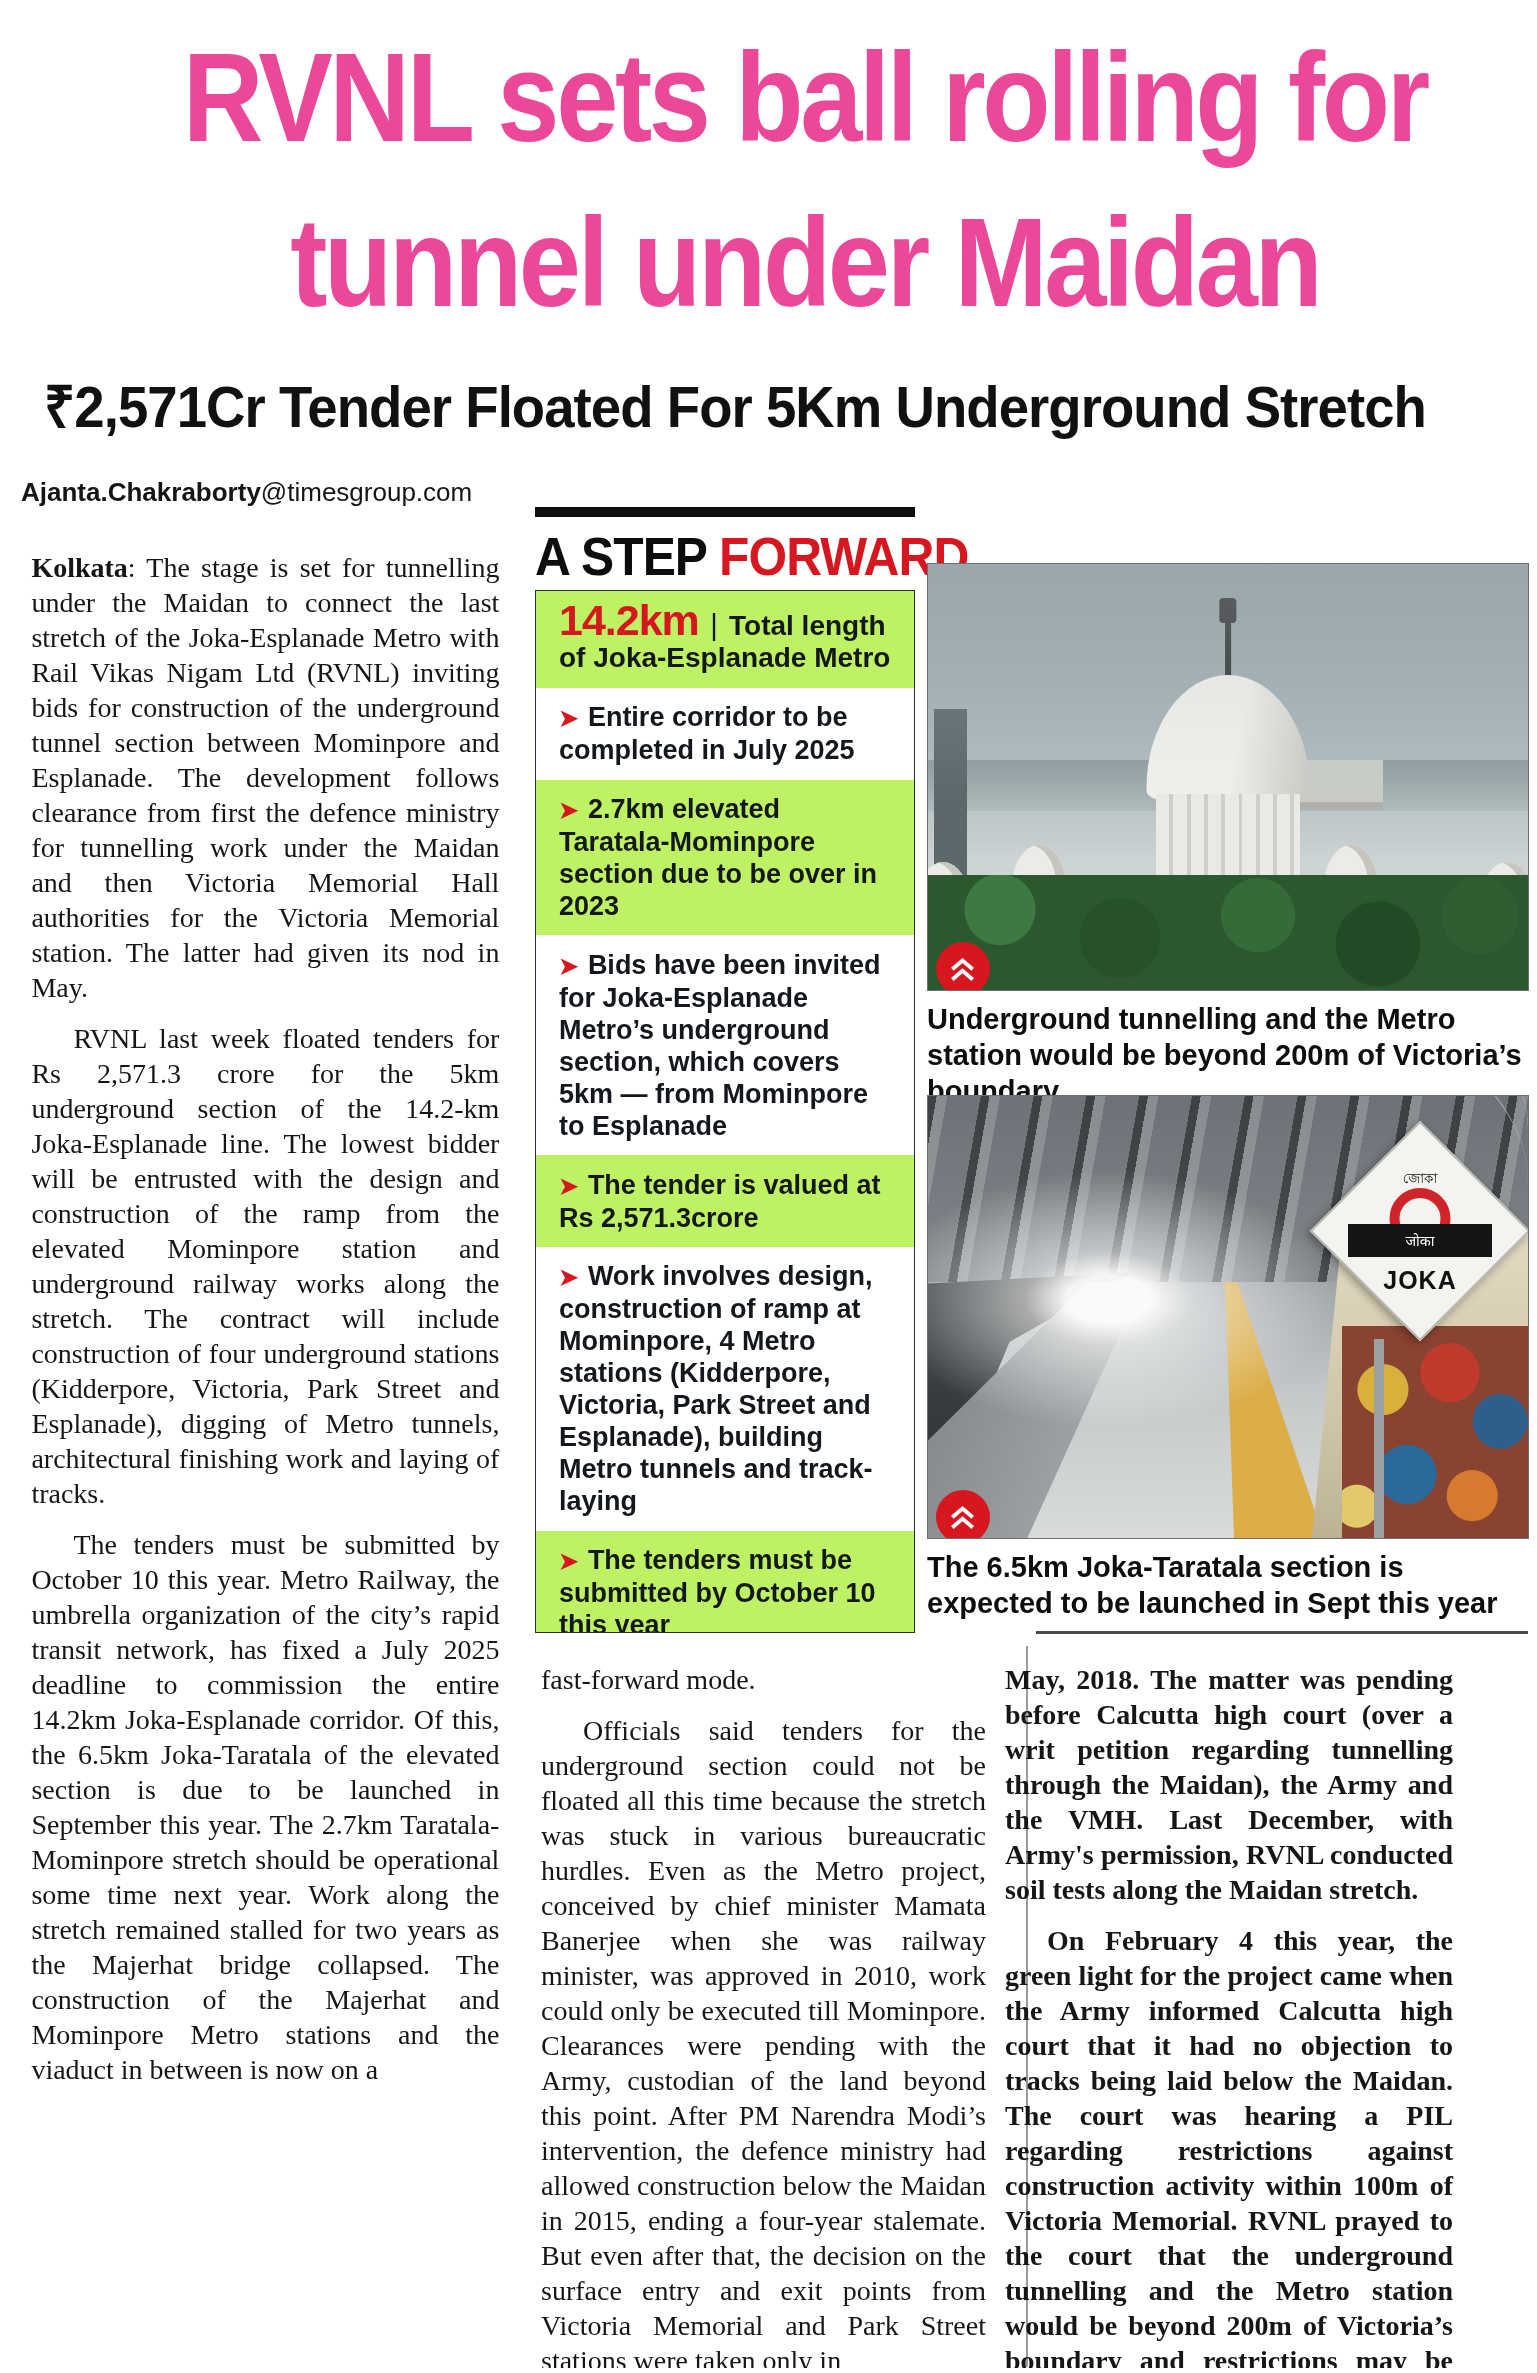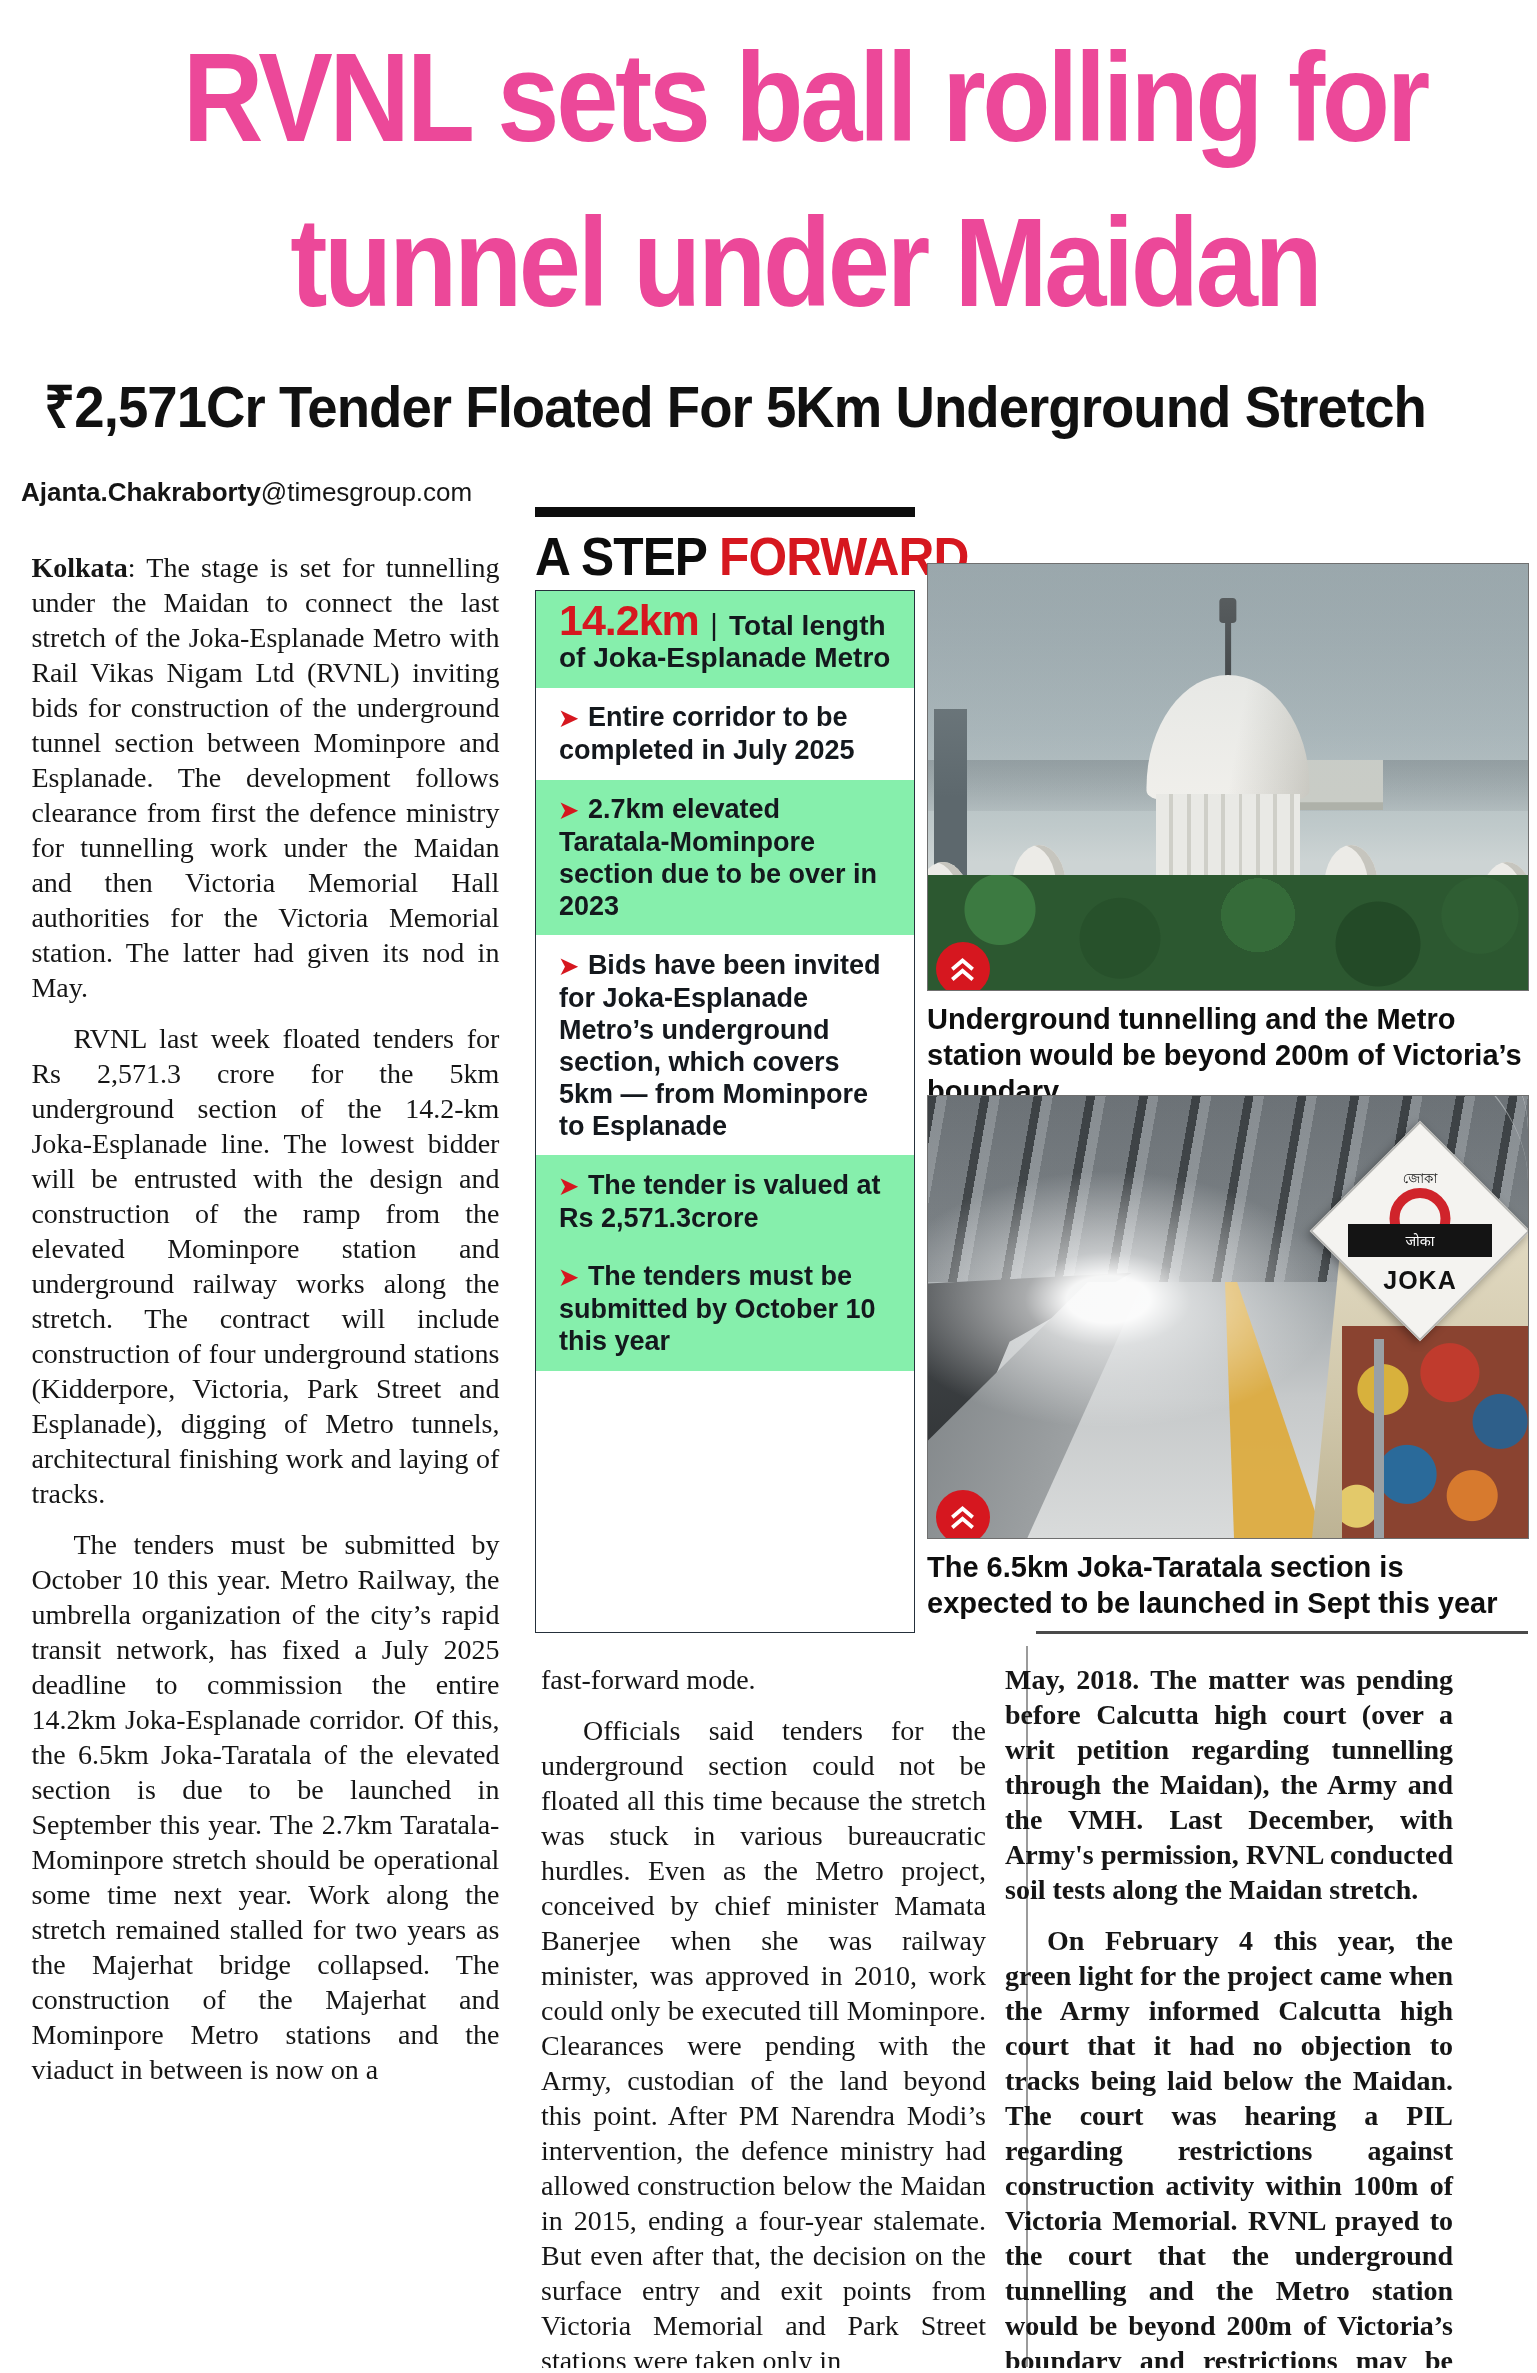--- a/index.html
+++ b/index.html
@@ -41,21 +41,21 @@
   
   .ib-topbar{position:absolute;top:507px;left:535px;width:380px;height:9.6px;background:#0d0d0d;}
   .ib-title{position:absolute;top:525px;left:535px;width:403px;white-space:nowrap;
             font-family:"Liberation Sans", sans-serif;font-weight:700;font-size:54px;
             letter-spacing:-1px;transform:scaleX(0.92);transform-origin:0 0;color:#0d0d0d;}
   .ib-title .red{color:#d6171f;}
   .infobox{position:absolute;top:590px;left:535px;width:380px;height:1043px;box-sizing:border-box;
            border:1.9px solid #25303b;background:#fff;display:flex;flex-direction:column;
            font-family:"Liberation Sans", sans-serif;overflow:hidden;}
   .ib-sec{padding:13.4px 17.3px 13.4px 23px;font-size:27px;line-height:32px;font-weight:600;color:#14181d;}
-  .ib-sec.blue{background:#86efac;}
+  .ib-sec.blue{background:#bef264;}
   .ib-stat-value{color:#d6171f;font-size:43px;font-weight:700;letter-spacing:-1px;}
   .ib-stat-div{color:#14181d;font-weight:400;font-size:29px;padding:0 3.8px;}
   .ib-stat-label{font-size:28px;font-weight:700;}
   .ib-arrow{color:#d6171f;font-size:23px;padding-right:9.6px;}
 
   
   .photo{position:absolute;overflow:hidden;border:1px solid #6f6f6f;box-sizing:border-box;}
   .photo1{top:563px;left:927px;width:602px;height:428px;
           background:linear-gradient(#87969c 0%,#a7b4b8 40%,#c0cacb 62%,#cdd4d4 70%);}
   .photo2{top:1095px;left:927px;width:602px;height:444px;background:#8d9296;}
@@ -184,20 +184,23 @@
     </div>
     <div class="ib-sec blue">
       <span class="ib-arrow">➤</span><span>2.7km elevated Taratala-Mominpore section due to be over in 2023</span>
     </div>
     <div class="ib-sec">
       <span class="ib-arrow">➤</span><span>Bids have been invited for Joka-Esplanade Metro’s underground section, which covers 5km — from Mominpore to Esplanade</span>
     </div>
     <div class="ib-sec blue">
       <span class="ib-arrow">➤</span><span>The tender is valued at Rs 2,571.3crore</span>
     </div>
+    <div class="ib-sec">
+      <span class="ib-arrow">➤</span><span>Work involves design, construction of ramp at Mominpore, 4 Metro stations (Kidderpore, Victoria, Park Street and Esplanade), building Metro tunnels and track-laying</span>
+    </div>
     <div class="ib-sec blue">
       <span class="ib-arrow">➤</span><span>The tenders must be submitted by October 10 this year</span>
     </div>
   </div>
 
   <div class="photo photo1">
     <div class="p1-skyline"></div>
     <div class="p1-tower"></div>
     <div class="p1-building"></div>
     <div class="p1-finial"></div>

